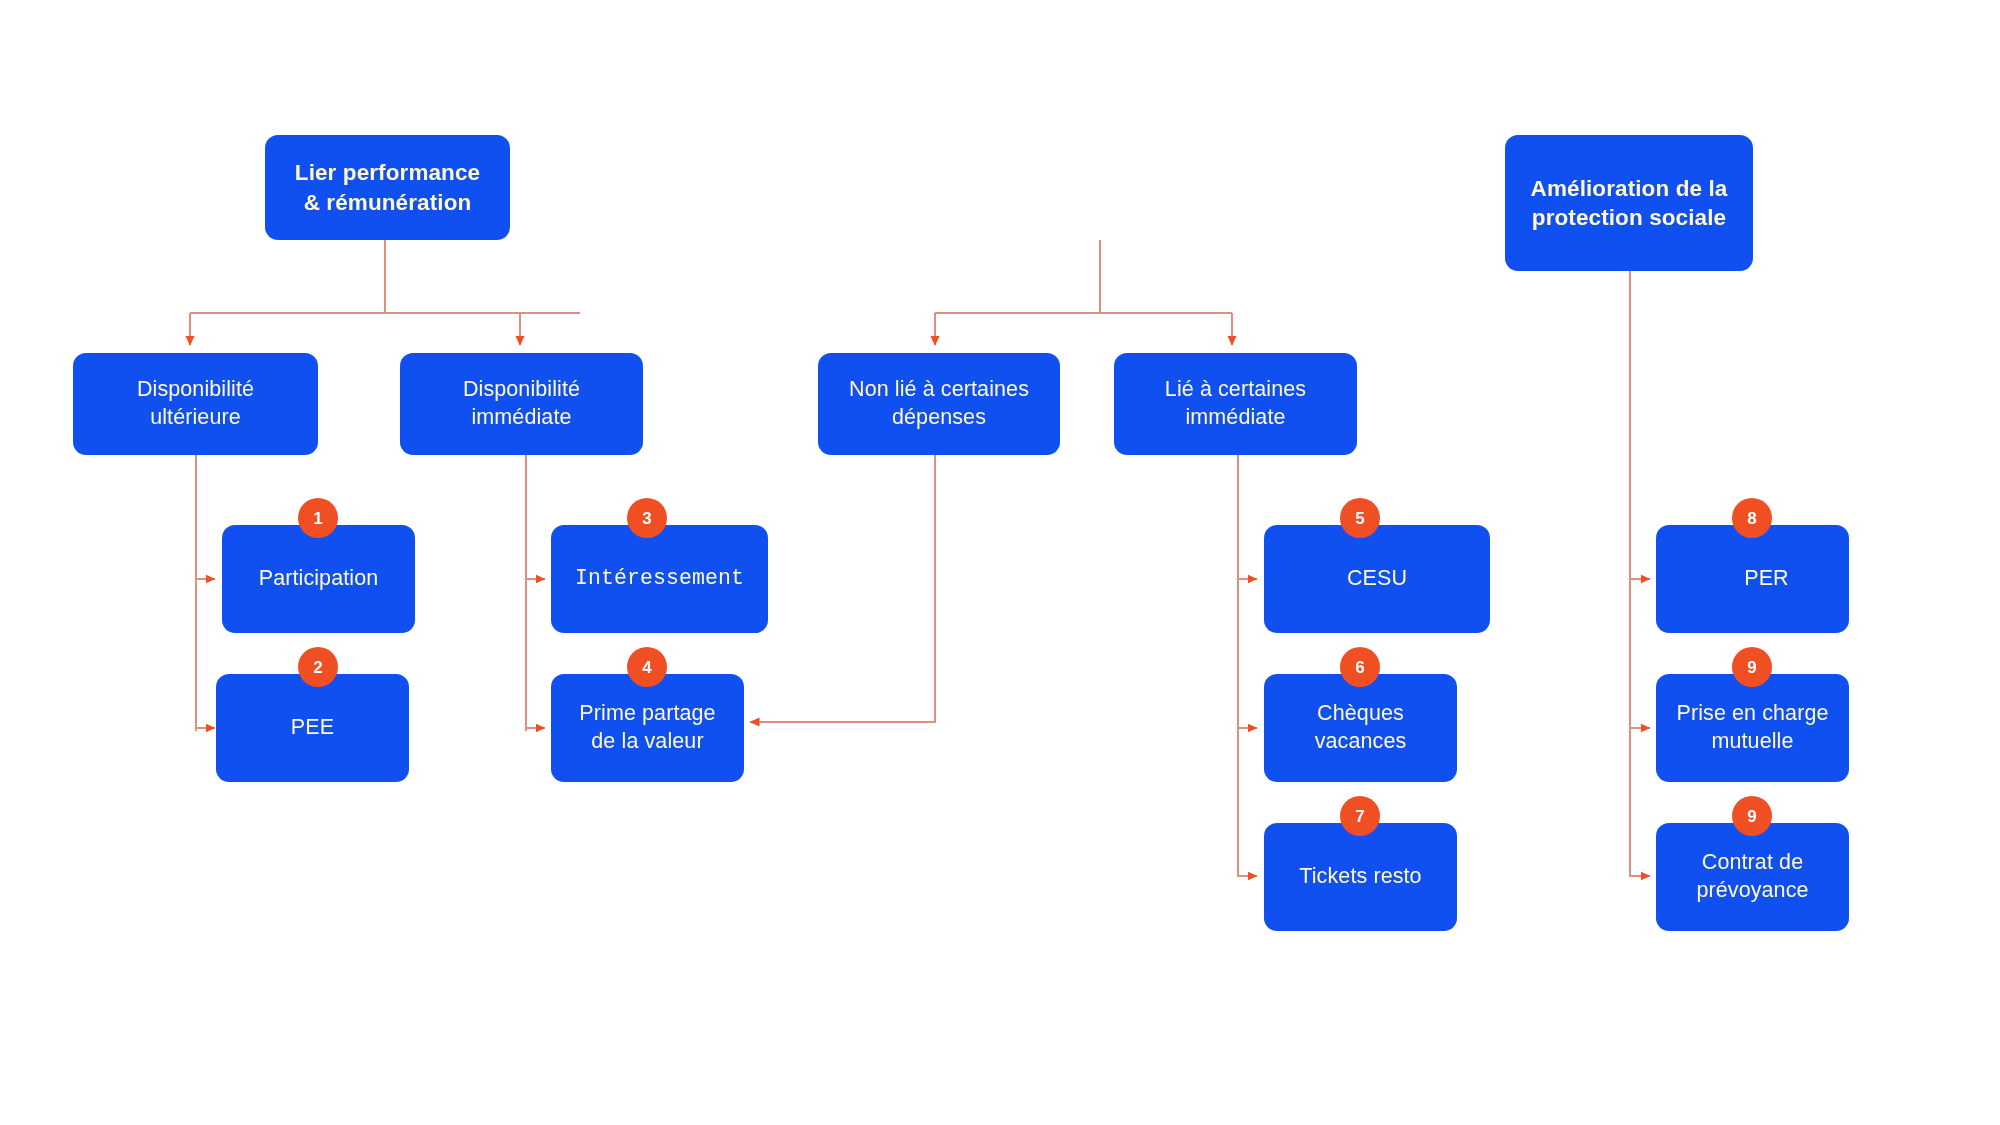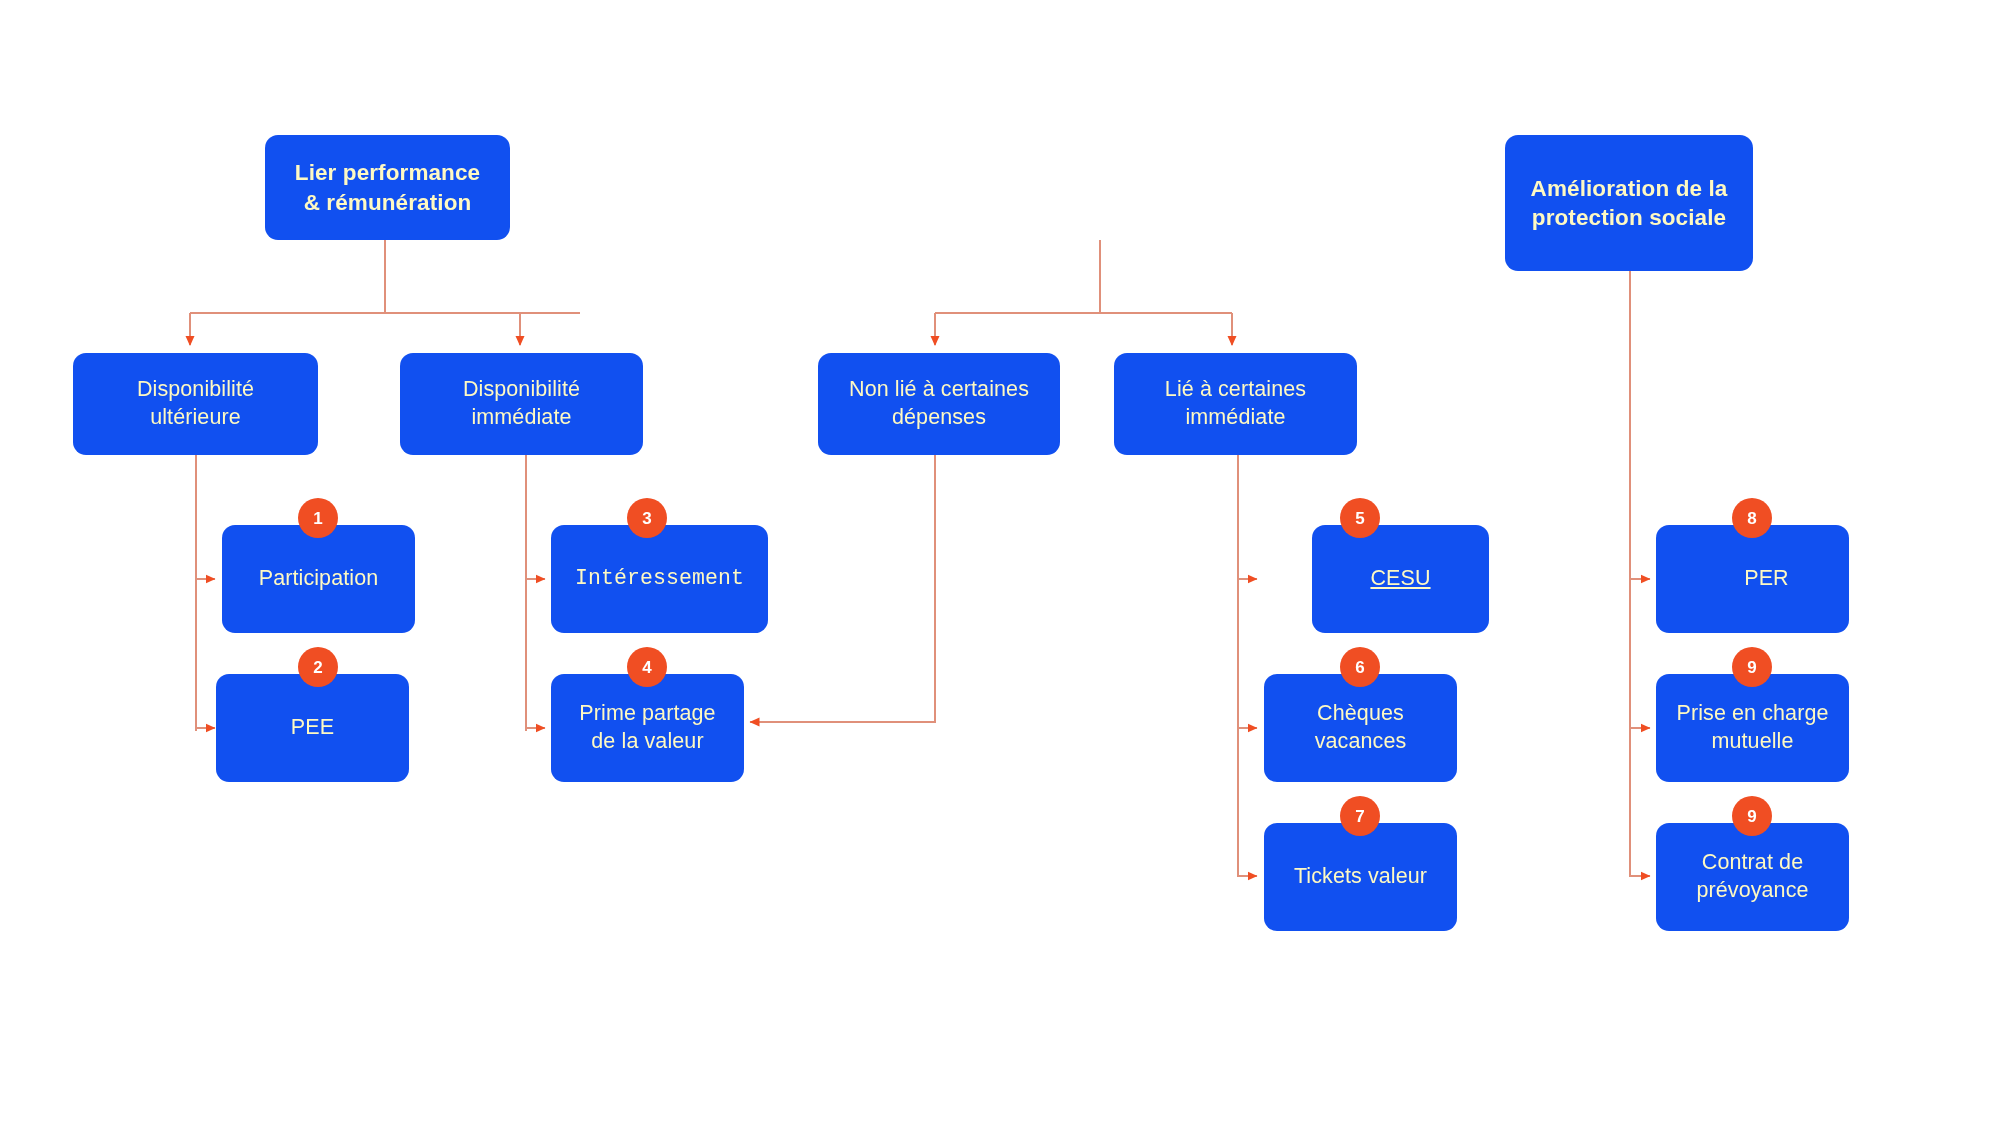--- a/index.html
+++ b/index.html
@@ -178,37 +178,37 @@
   </div>
 
   <div class="node leaf" style="left:551px; top:674px; width:193px; height:108px;">
     <span class="lbl">Prime  partage
 de la valeur</span>
   </div>
   <div class="badge" style="left:627px; top:647px;">
     <span>4</span>
   </div>
 
-  <div class="node leaf" style="left:1312px; top:525px; width:177px; height:108px;text-decoration:underline;">
+  <div class="node leaf" style="left:1264px; top:525px; width:226px; height:108px;">
     <span class="lbl">CESU</span>
   </div>
   <div class="badge" style="left:1340px; top:498px;">
     <span>5</span>
   </div>
 
   <div class="node leaf" style="left:1264px; top:674px; width:193px; height:108px;">
     <span class="lbl">Chèques
 vacances</span>
   </div>
   <div class="badge" style="left:1340px; top:647px;">
     <span>6</span>
   </div>
 
   <div class="node leaf" style="left:1264px; top:823px; width:193px; height:108px;">
-    <span class="lbl">Tickets valeur</span>
+    <span class="lbl">Tickets resto</span>
   </div>
   <div class="badge" style="left:1340px; top:796px;">
     <span>7</span>
   </div>
 
   <div class="node leaf" style="left:1656px; top:525px; width:193px; height:108px;padding-left:28px;">
     <span class="lbl">PER</span>
   </div>
   <div class="badge" style="left:1732px; top:498px;">
     <span>8</span>

